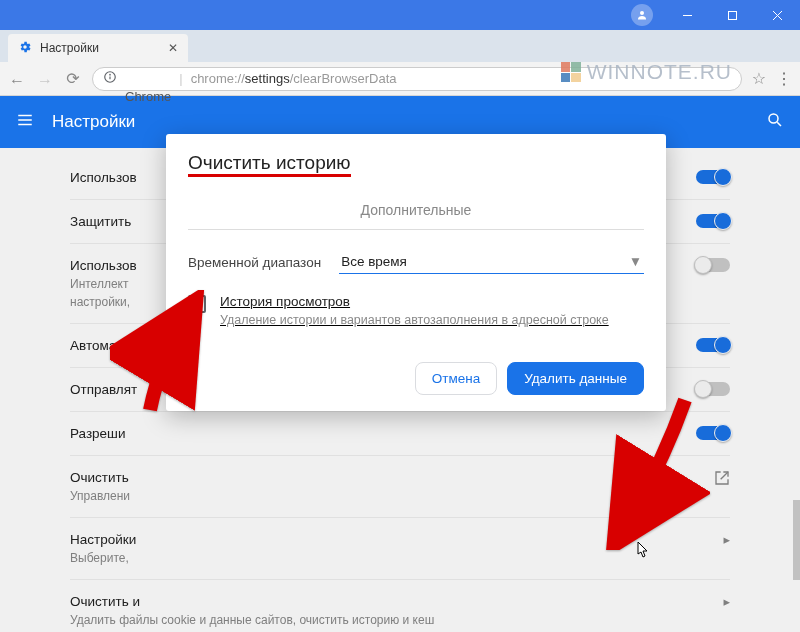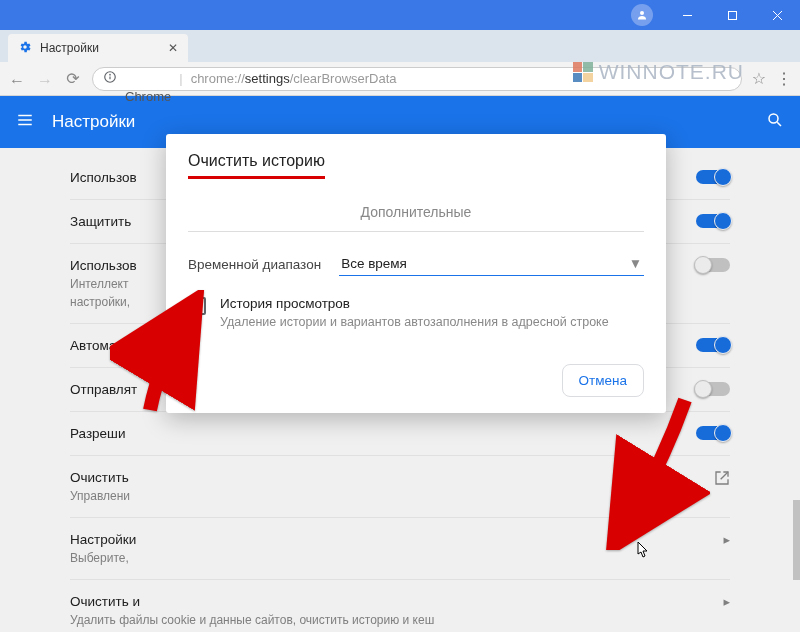--- a/index.html
+++ b/index.html
@@ -34,41 +34,41 @@
 .setting-row .label { font-size:13.5px; color:#222; }
 .setting-row .sub { font-size:12px; color:#888; margin-top:4px; }
 .setting-row .toggle { margin-left:auto; width:34px; height:14px; background:#1a73e8; border-radius:8px; position:relative; }
 .setting-row .toggle::after { content:""; position:absolute; width:16px; height:16px; background:#1a73e8; border:1px solid #fff; border-radius:50%; top:-2px; right:-2px; box-shadow:0 1px 2px rgba(0,0,0,0.3);}
 .setting-row .toggle.off { background:#ccc; }
 .setting-row .toggle.off::after { background:#fafafa; border-color:#ccc; left:-2px; right:auto;}
 .setting-row .chev, .setting-row .ext { margin-left:auto; color:#888; font-size:13px;}
 .overlay { position:absolute; inset:0; background:rgba(0,0,0,0.06); }
 
 .dialog { position:absolute; left:166px; top:134px; width:500px; background:#fff; border-radius:3px; box-shadow:0 6px 24px rgba(0,0,0,0.25); padding: 18px 22px 16px; }
-.dialog h2 { font-size:16px; font-weight:400; color:#222; padding-bottom:6px; border-bottom:3px solid #d80000; display:inline-block; }
+.dialog h2 { font-size:19px; font-weight:400; color:#222; border-bottom:3px solid #d80000; display:inline-block; }
 .dialog .tabrow { display:flex; margin-top:14px; border-bottom:1px solid #ddd; }
 .dialog .tabrow .dtab { flex:1; text-align:center; padding:11px 0; font-size:14px; color:#888; cursor:pointer;}
 .dialog .tabrow .dtab.active { color:#1a73e8; font-weight:500; border-bottom:3px solid #1a73e8; margin-bottom:-1px;}
 .dialog .range-row { display:flex; align-items:center; padding:20px 0 10px; font-size:13.5px;}
 .dialog .range-row .range-label { color:#444; margin-right:18px; }
 .dialog .range-row .range-sel { flex:1; border-bottom:1px solid #1a73e8; padding:4px 2px; display:flex; justify-content:space-between; color:#222;}
-.dialog .opt { display:flex; gap:14px; padding:10px 0; }
+.dialog .opt { display:flex; gap:14px; padding:10px 0;text-decoration:underline; }
 .dialog .opt .cb { width:18px; height:18px; border:2px solid #5f6368; border-radius:2px; flex:none; margin-top:1px; position:relative;}
 .dialog .opt .cb.checked { background:#1a73e8; border-color:#1a73e8; }
 .dialog .opt .cb.checked::after { content:""; position:absolute; left:4px; top:0px; width:5px; height:10px; border:solid #fff; border-width:0 2px 2px 0; transform:rotate(45deg);}
 .dialog .opt .txt .ot { font-size:13.5px; color:#222; }
 .dialog .opt .txt .od { font-size:12.5px; color:#888; margin-top:3px; line-height:1.4;}
 .dialog .actions { display:flex; justify-content:flex-end; gap:10px; margin-top:22px; }
 .dialog .btn { padding:8px 16px; font-size:13.5px; border-radius:8px; border:1px solid #dadce0; background:#fff; color:#1a73e8; cursor:pointer;}
 .dialog .btn.primary { background:#1a73e8; color:#fff; border-color:#1a73e8; position:relative;}
 
 .arrow { position:absolute; pointer-events:none; }
 .arrow svg { filter: drop-shadow(0 1px 1px rgba(0,0,0,0.3)); }
 
-.watermark { position:absolute; right:56px; top:60px; text-align:center; color:#aab5c3; font-size:21px; letter-spacing:1px; font-weight:500; opacity:0.85; display:flex; align-items:center; gap:6px;}
+.watermark { position:absolute; right:68px; top:60px; text-align:center; color:#aab5c3; font-size:21px; letter-spacing:1px; font-weight:500; opacity:0.85; display:flex; align-items:center; gap:6px;}
 .watermark .wico { width:20px; height:20px; display:inline-grid; grid-template-columns:1fr 1fr; grid-template-rows:1fr 1fr; gap:1px;}
 .watermark .wico span:nth-child(1){background:#e07a5f;} .watermark .wico span:nth-child(2){background:#81b29a;}
 .watermark .wico span:nth-child(3){background:#3d7ab8;} .watermark .wico span:nth-child(4){background:#f2cc8f;}
 
 .scrollhint { position:absolute; right:0; top:352px; width:7px; height:80px; background:#c1c1c1;}
 .cursor { position:absolute; left:632px; top:540px; pointer-events:none; }
 </style>
 </head>
 <body>
 
@@ -232,20 +232,21 @@
       <div class="opt">
         <div class="cb"></div>
         <div class="txt">
           <div class="ot">История просмотров</div>
           <div class="od">Удаление истории и вариантов автозаполнения в адресной строке</div>
         </div>
       </div>
     </div>
   <div class="actions">
     <button class="btn">Отмена</button>
+    <button class="btn primary">Удалить данные</button>
   </div>
 </div>
 
 <div class="arrow" style="left:110px; top:290px;">
   <svg width="100" height="130" viewBox="0 0 100 130">
       <defs>
         <marker id="ah1" markerWidth="8" markerHeight="8" refX="6" refY="4" orient="auto">
           <polygon points="0 0, 8 4, 0 8" fill="#d80000"></polygon>
         </marker>
       </defs>

